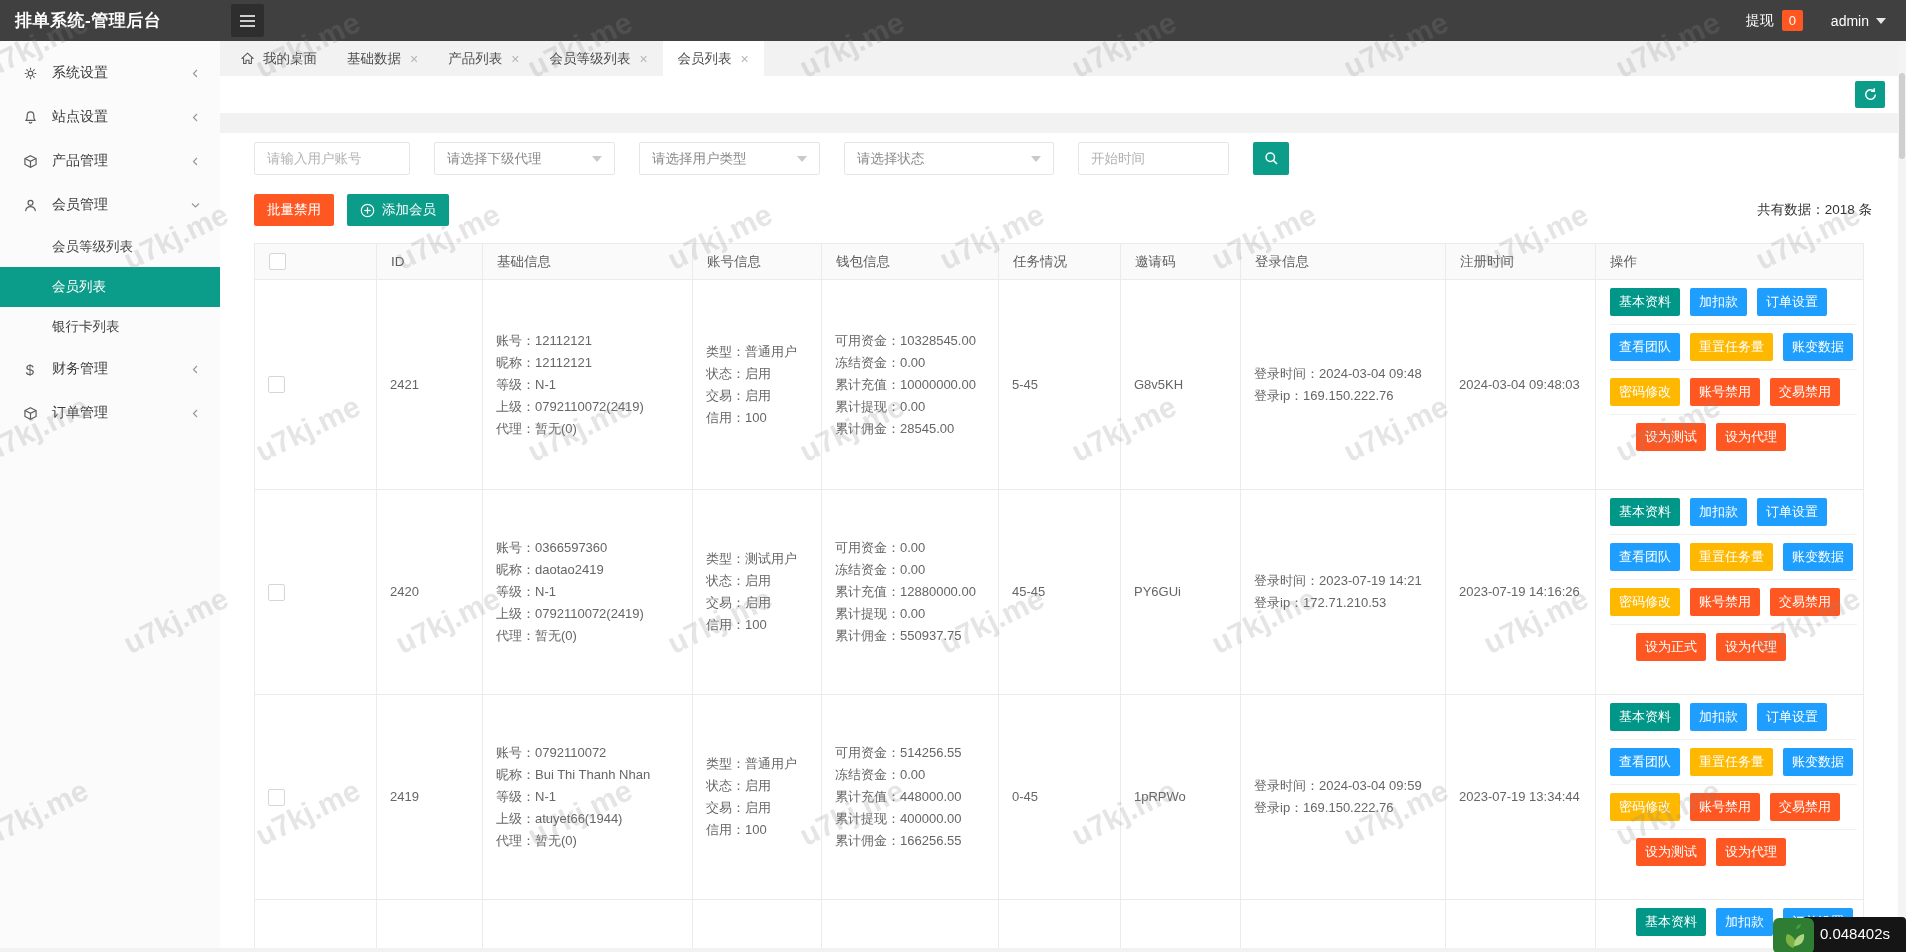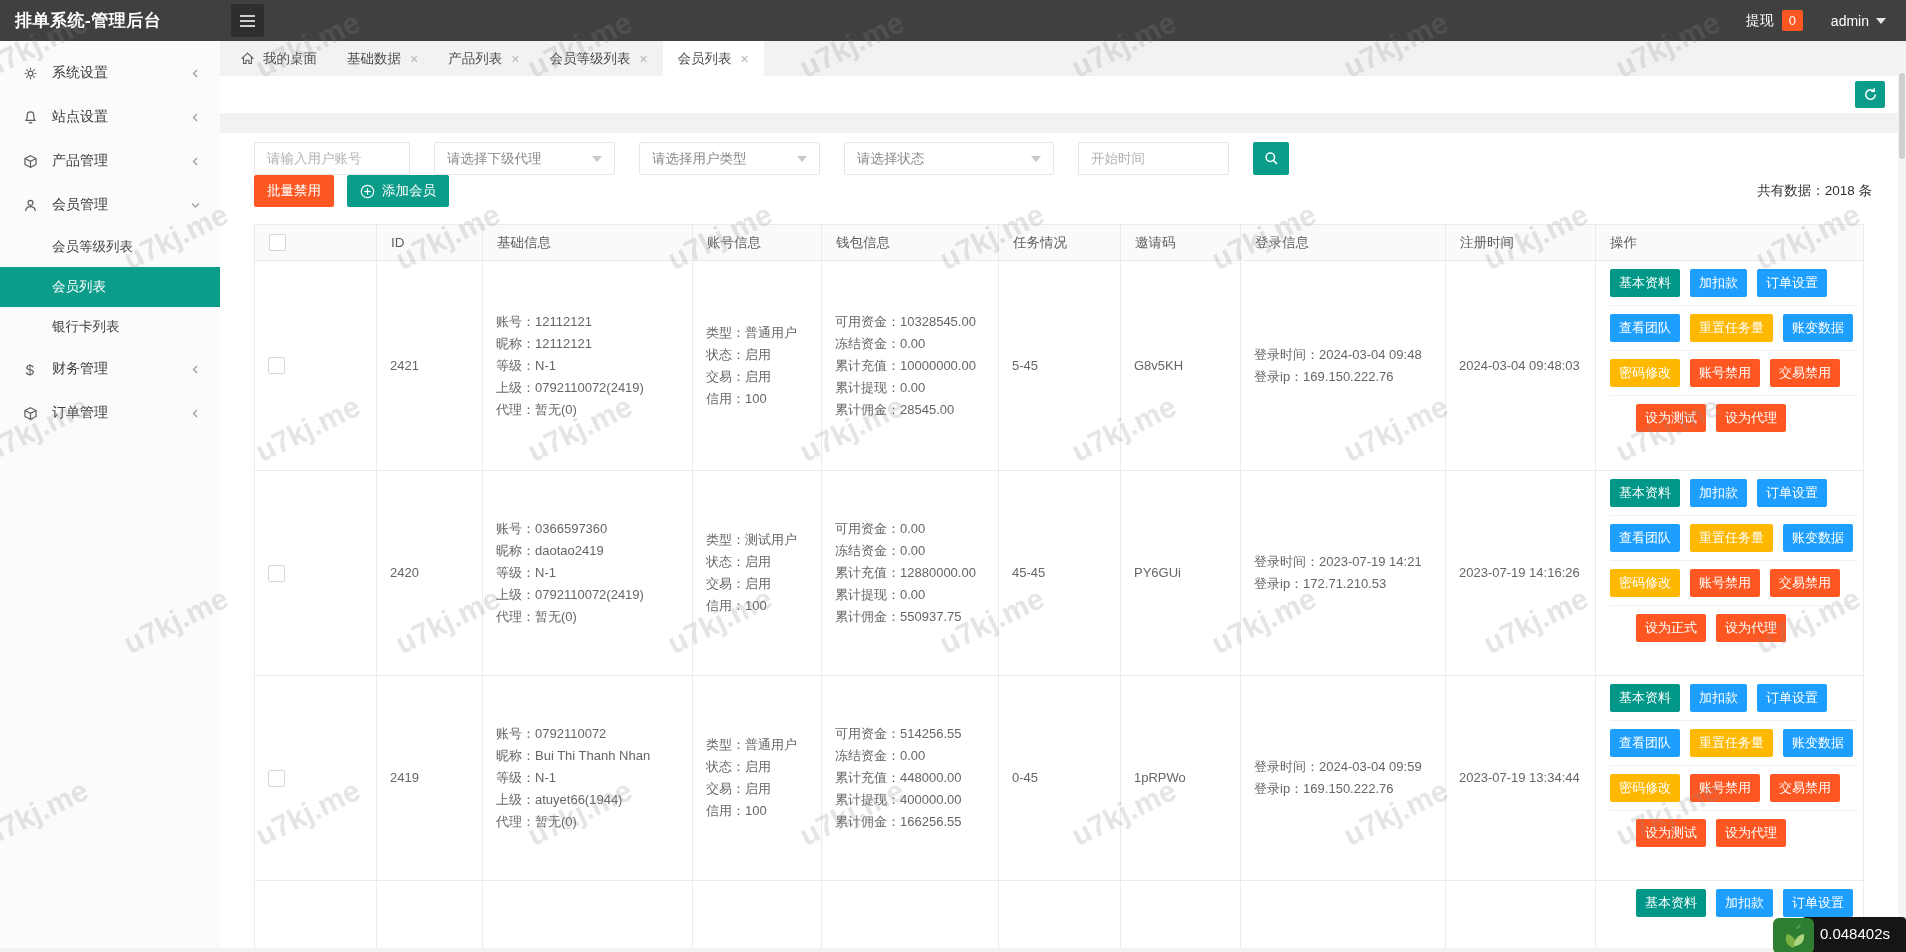--- a/index.html
+++ b/index.html
@@ -48,21 +48,21 @@
   .filter-row { display:flex; gap:24px; align-items:center; }
   .f-input { height:33px; border:1px solid #e6e6e6; border-radius:2px; padding:0 12px; font-size:13.5px;
     color:#666; outline:none; font-family:inherit; }
   .f-input::placeholder { color:#b3b3b3; }
   .f-select { height:33px; border:1px solid #e6e6e6; border-radius:2px; padding:0 12px; font-size:13.5px;
     color:#8a8a8a; display:flex; align-items:center; justify-content:space-between; cursor:pointer; background:#fff; }
   .caret-down-g { width:0; height:0; border-left:5px solid transparent; border-right:5px solid transparent; border-top:6px solid #c9c9c9; }
   .search-btn { width:36px; height:33px; background:#0c9c8a; border:none; border-radius:2px; cursor:pointer;
     display:flex; align-items:center; justify-content:center; }
 
-  .actions-bar { display:flex; align-items:center; }
+  .actions-bar { margin-top:19px; display:flex; align-items:center; }
   .btn { border:none; border-radius:2px; color:#fff; font-size:13.5px; padding:7px 13px; cursor:pointer;
     display:inline-flex; align-items:center; gap:7px; font-family:inherit; }
   .btn-orange { background:#ff5722; }
   .btn-teal { background:#0c9c8a; margin-left:13px; }
   .total { margin-left:auto; font-size:13.5px; color:#333; }
 
   
   table { border-collapse:collapse; table-layout:fixed; margin-top:17px; width:1610px; }
   th,td { border:1px solid #ebebeb; font-weight:normal; }
   thead th { height:36px; background:#fafafa; font-size:13.5px; color:#5e5e5e; text-align:left; padding:0 0 0 14px; }

